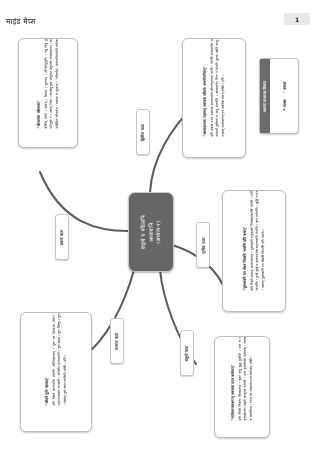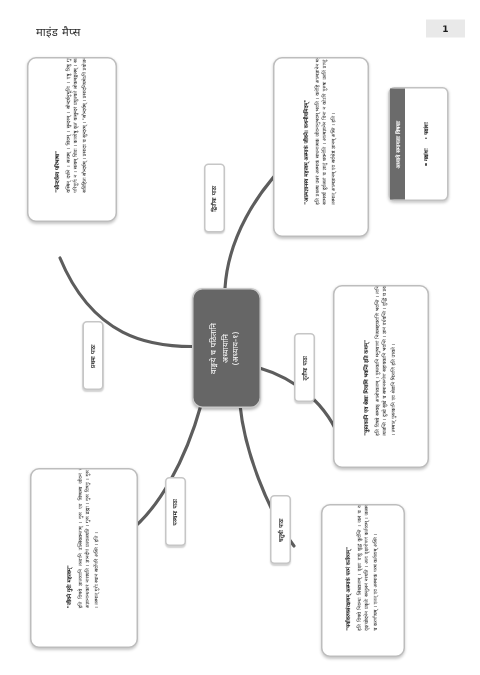--- a/index.html
+++ b/index.html
@@ -7,21 +7,21 @@
     width:320px;height:450px;
     background:#ffffff;
     font-family:"DejaVu Sans","Liberation Sans",sans-serif;
     overflow:hidden;
     position:relative;
   }
   .page{position:absolute;inset:0;background:#fff;}
 
   
   .hdr-title{
-    position:absolute;left:24px;top:16px;
+    position:absolute;left:6px;top:16px;
     font-size:7.5px;color:#2b2b2b;letter-spacing:.2px;
     white-space:nowrap;
     text-align:right;
   }
   .page-badge{
     position:absolute;right:10px;top:13px;
     width:26px;height:12px;
     background:#e9e9e9;border:none;
     display:flex;align-items:center;justify-content:center;
     font-size:6px;color:#1c1c1c;font-weight:bold;

